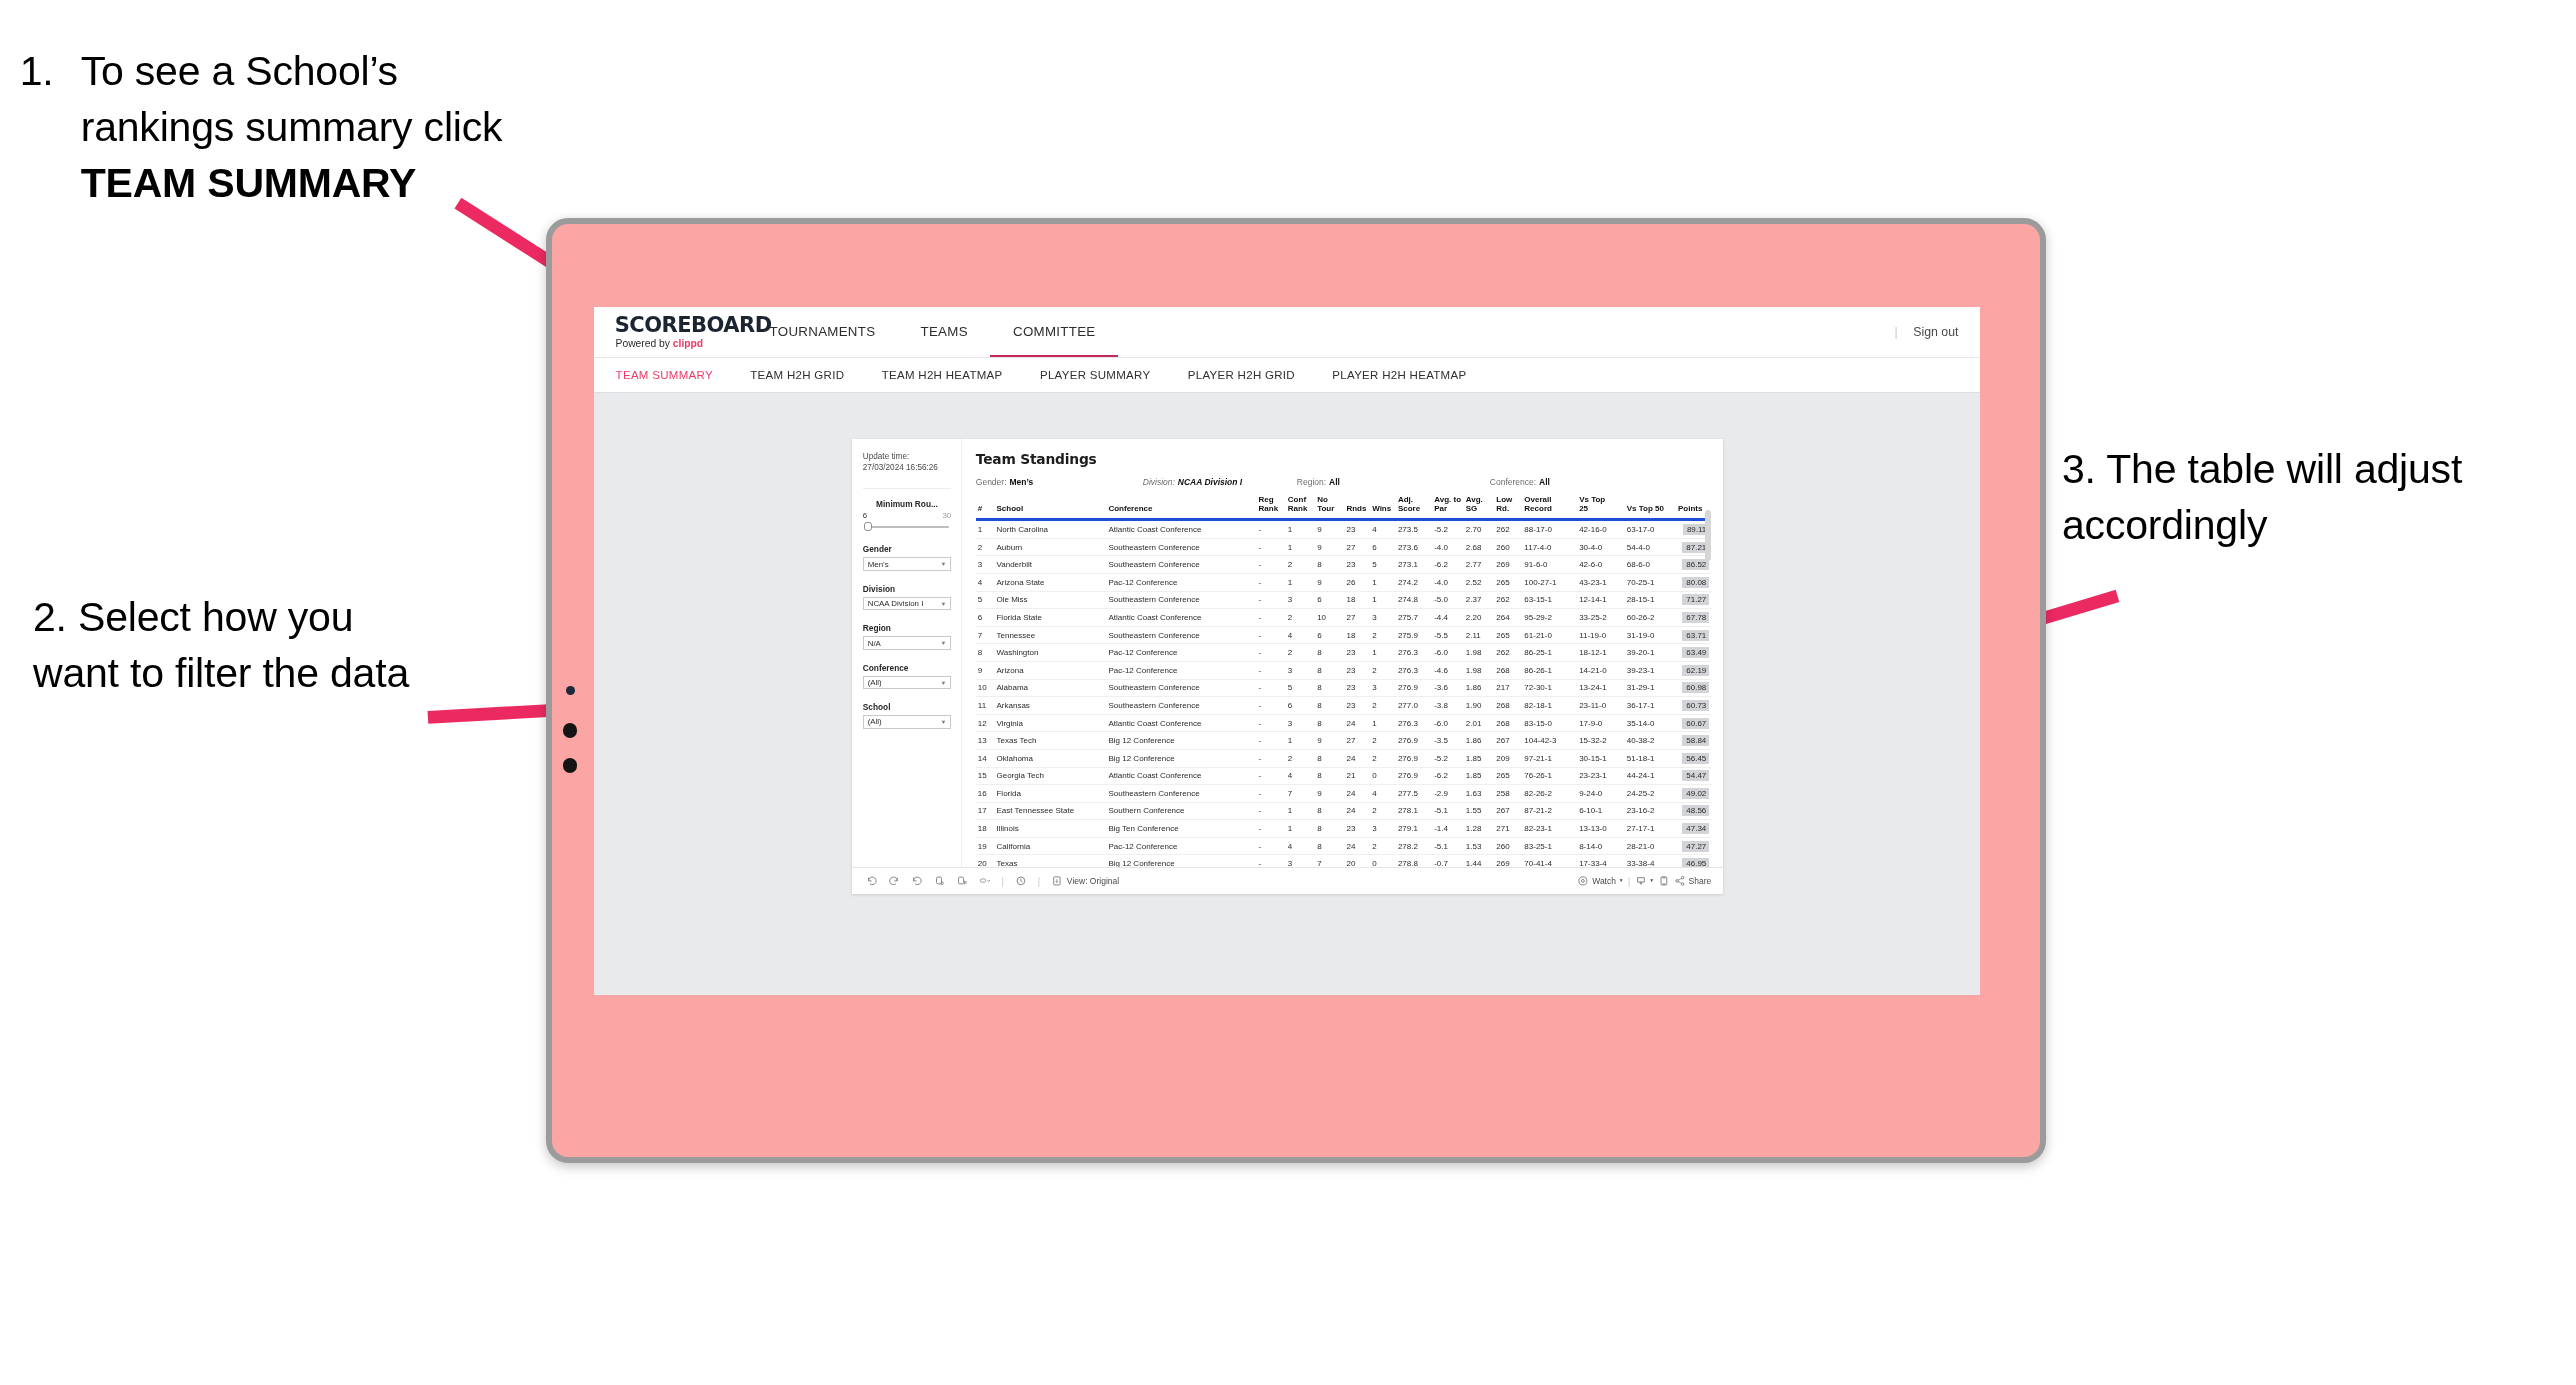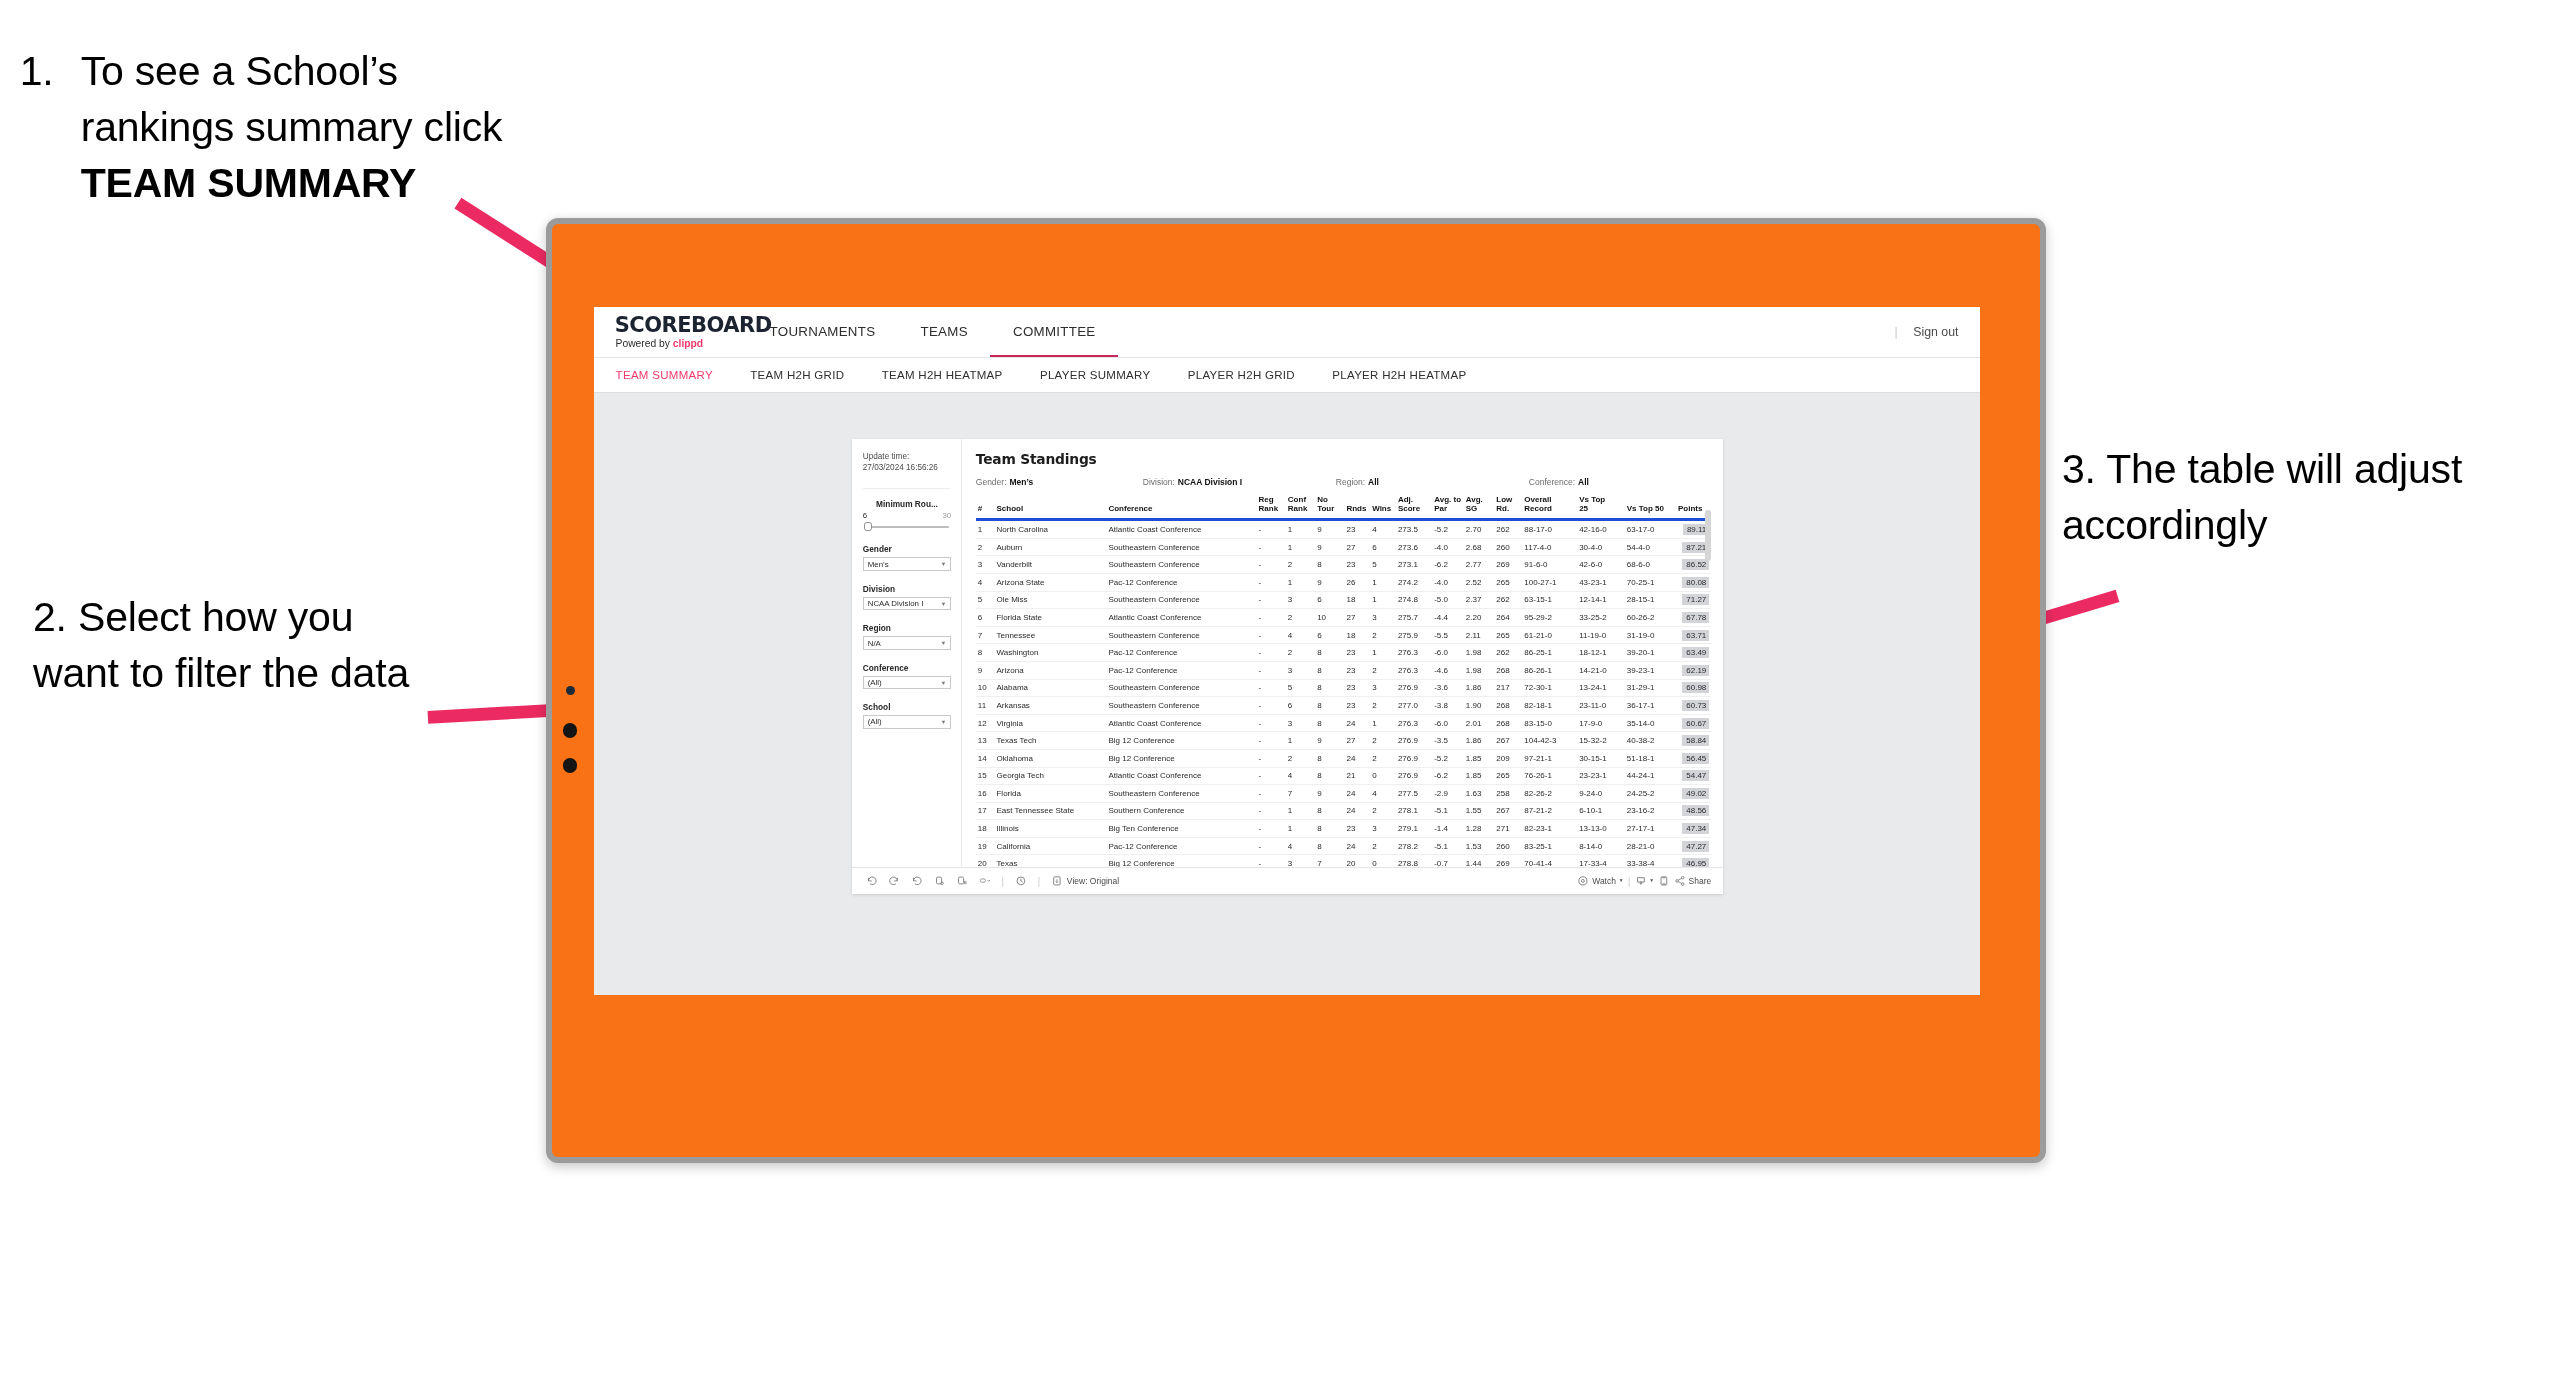--- a/index.html
+++ b/index.html
@@ -27,22 +27,22 @@
   #callout-2 { left: 33px; top: 590px; width: 393px; font-size: 41px; }
   #callout-3 { left: 2062px; top: 442px; width: 511px; font-size: 41px; }
 
   
   .arrow-svg { position: absolute; overflow: visible; pointer-events: none; }
 
   
   #tablet {
     position: absolute; left: 546px; top: 218px;
     width: 1500px; height: 945px;
-    background: #f97316;
-    border-radius: 12px;
+    background: #fca5a5;
+    border-radius: 22px;
     border: 6.9px solid #9b9b9b;
     box-shadow: 0 3.9px 11.8px rgba(0,0,0,0.22);
   }
   #tablet-screen {
     position: absolute; left: 42px; top: 83px;
     width: 1386px; height: 688px;
     background: #e9eaec;
     overflow: hidden;
   }
   
@@ -123,21 +123,21 @@
   }
 
   
   #table-wrap { flex:1; min-width:0; display:flex; flex-direction:column; padding: 11.8px 11.8px 0 13.8px; }
   #dash-title { font-family:"DejaVu Sans", sans-serif; font-weight:700; font-size:13.8px; color:#1d1d1d; letter-spacing:-0.2px; }
   #dash-meta { display:flex; margin-top:9.8px; font-size:8.5px; color:#1d1d1d; }
   #dash-meta .m { display:flex; gap:2.9px; }
   #dash-meta .m .k { color:#6d6d6d; }
   #dash-meta .m .v { font-weight:700; color:#111; }
   #dash-meta .m:nth-child(1){ width: 167px; }
-  #dash-meta .m:nth-child(2){ width: 193px; }
+  #dash-meta .m:nth-child(2){ width: 154px; font-style: italic; }
   #dash-meta .m:nth-child(3){ width: 193px; }
 
   #tbl-scroll { flex:1; min-height:0; margin-top:9.8px; position:relative; overflow:hidden; }
   table.standings { width:100%; border-collapse:collapse; font-size:8px; color:#1f1f1f; table-layout:fixed; }
   table.standings thead th {
     font-weight:700; color:#111; text-align:left; vertical-align:bottom;
     padding: 0 2px 3.9px 2px; line-height:1.12; border-bottom:3px solid #1d4ed8;
     font-size:8px;
   }
   table.standings tbody td {

